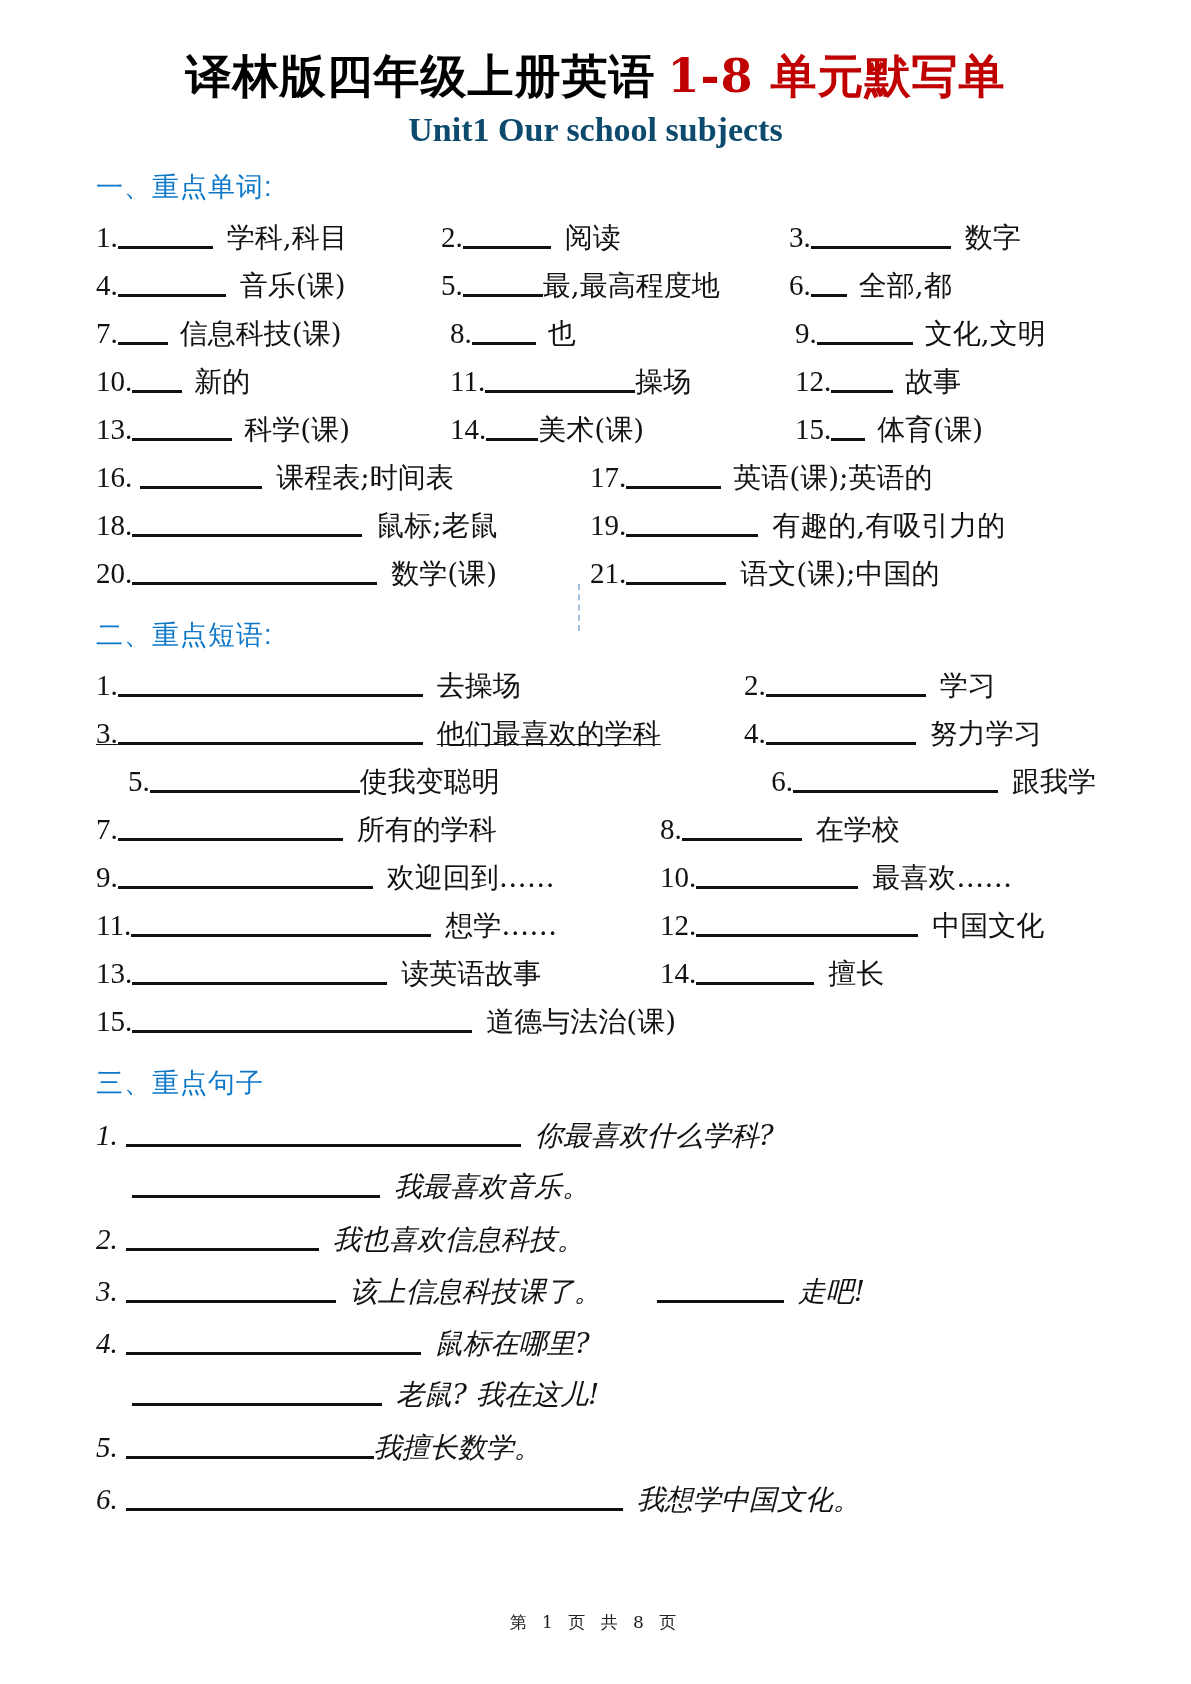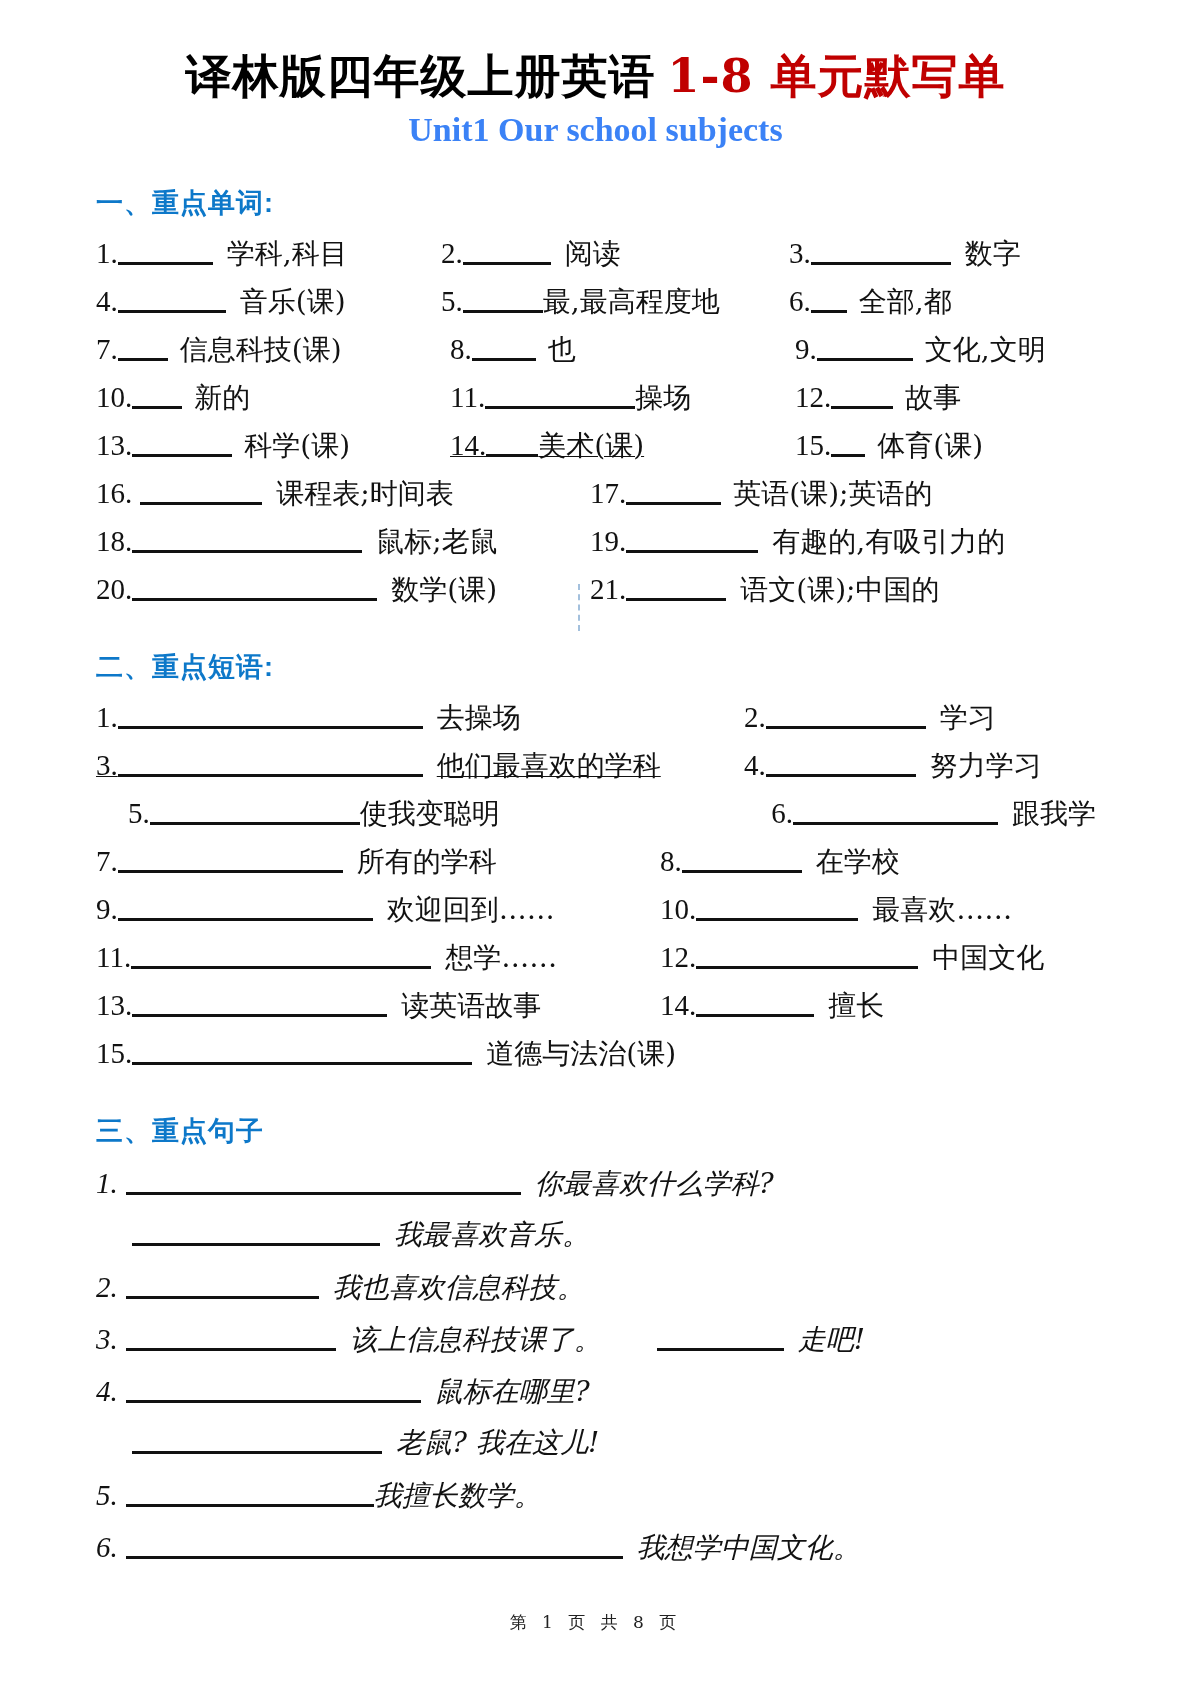--- a/index.html
+++ b/index.html
@@ -24,24 +24,24 @@
   .title .red{margin-left:12px;text-align:right;}
   .subtitle{
     margin-top:8px;
     text-align:center;
     font-family:"Liberation Serif","DejaVu Serif",serif;
     font-weight:bold;
     font-size:34px;
   }
   #sections{margin:0 95px 0 96px;}
   .sec-heading{
-    margin-top:36px;
+    margin-top:20px;
     height:36px;line-height:36px;
     font-family:"Liberation Sans","DejaVu Sans",sans-serif;
-    font-weight:bold;
+    font-weight:normal;
     font-size:27px;
     letter-spacing:1px;
   }
   .rows{margin-top:8px;}
   .row{
     display:flex;
     align-items:baseline;
     height:48px;line-height:48px;
     white-space:nowrap;
   }
@@ -80,21 +80,21 @@
     font-family:"DejaVu Serif","Liberation Serif",serif;
   }
 </style>
 </head>
 <body>
 
 <div id="page">
   <div class="title">
     <span style="color: rgb(0, 0, 0);">译林版四年级上册英语</span><span class="red" style="color: rgb(192, 0, 0);">1-8 单元默写单</span>
   </div>
-  <div class="subtitle" style="color: #3b82f6;">Unit1 Our school subjects</div>
+  <div class="subtitle" style="color: #0c4a6e;">Unit1 Our school subjects</div>
 
   <div id="sections">
       <div class="section">
         <div class="sec-heading" style="color: rgb(13, 120, 201);">一、重点单词:</div>
         <div class="rows words">
           <div class="row">
             <div class="cell" style="width: 345px;"><span class="num">1.</span><span class="blank" style="width: 95px;"></span><span class="sp" style="width: 14px;"></span><span class="txt">学科,科目</span></div>
             <div class="cell" style="width: 348px;"><span class="num">2.</span><span class="blank" style="width: 88px;"></span><span class="sp" style="width: 14px;"></span><span class="txt">阅读</span></div>
             <div class="cell flex"><span class="num">3.</span><span class="blank" style="width: 140px;"></span><span class="sp" style="width: 14px;"></span><span class="txt">数字</span></div>
           </div>
@@ -108,21 +108,21 @@
             <div class="cell" style="width: 345px;"><span class="num">8.</span><span class="blank" style="width: 64px;"></span><span class="sp" style="width: 12px;"></span><span class="txt">也</span></div>
             <div class="cell flex"><span class="num">9.</span><span class="blank" style="width: 96px;"></span><span class="sp" style="width: 12px;"></span><span class="txt">文化,文明</span></div>
           </div>
           <div class="row">
             <div class="cell" style="width: 354px;"><span class="num">10.</span><span class="blank" style="width: 50px;"></span><span class="sp" style="width: 12px;"></span><span class="txt">新的</span></div>
             <div class="cell" style="width: 345px;"><span class="num">11.</span><span class="blank" style="width: 150px;"></span><span class="txt">操场</span></div>
             <div class="cell flex"><span class="num">12.</span><span class="blank" style="width: 62px;"></span><span class="sp" style="width: 12px;"></span><span class="txt">故事</span></div>
           </div>
           <div class="row">
             <div class="cell" style="width: 354px;"><span class="num">13.</span><span class="blank" style="width: 100px;"></span><span class="sp" style="width: 12px;"></span><span class="txt">科学(课)</span></div>
-            <div class="cell" style="width: 345px; text-decoration: underline;"><span class="num">14.</span><span class="blank" style="width: 52px;"></span><span class="txt">美术(课)</span></div>
+            <div class="cell" style="width: 345px;"><span class="num">14.</span><span class="blank" style="width: 52px;"></span><span class="txt">美术(课)</span></div>
             <div class="cell flex"><span class="num">15.</span><span class="blank" style="width: 34px;"></span><span class="sp" style="width: 12px;"></span><span class="txt">体育(课)</span></div>
           </div>
           <div class="row">
             <div class="cell" style="width: 494px;"><span class="num">16.</span><span class="sp" style="width: 8px;"></span><span class="blank" style="width: 122px;"></span><span class="sp" style="width: 14px;"></span><span class="txt">课程表;时间表</span></div>
             <div class="cell flex"><span class="num">17.</span><span class="blank" style="width: 95px;"></span><span class="sp" style="width: 12px;"></span><span class="txt">英语(课);英语的</span></div>
           </div>
           <div class="row">
             <div class="cell" style="width: 494px;"><span class="num">18.</span><span class="blank" style="width: 230px;"></span><span class="sp" style="width: 14px;"></span><span class="txt">鼠标;老鼠</span></div>
             <div class="cell flex"><span class="num">19.</span><span class="blank" style="width: 132px;"></span><span class="sp" style="width: 14px;"></span><span class="txt">有趣的,有吸引力的</span></div>
           </div>

